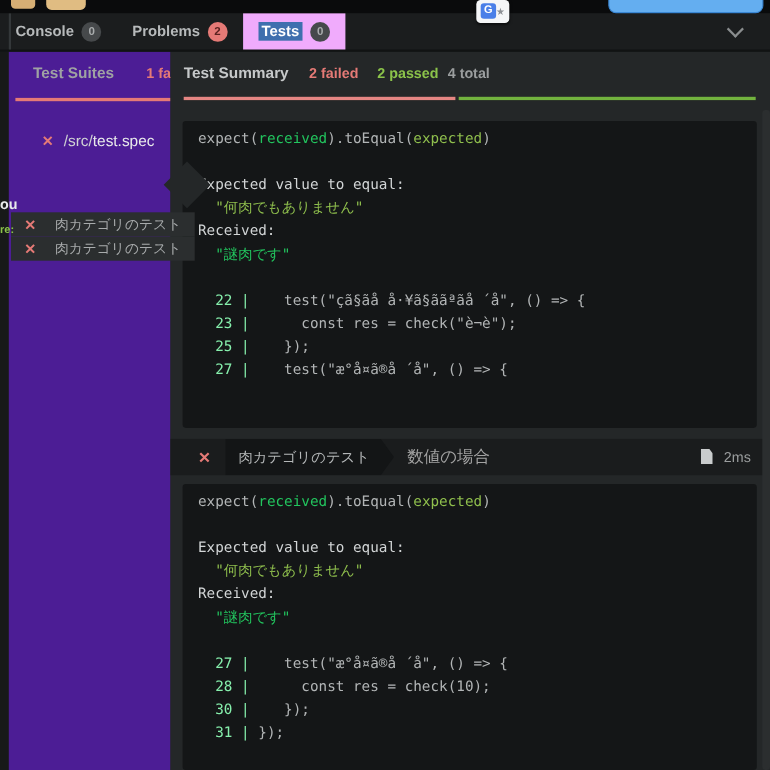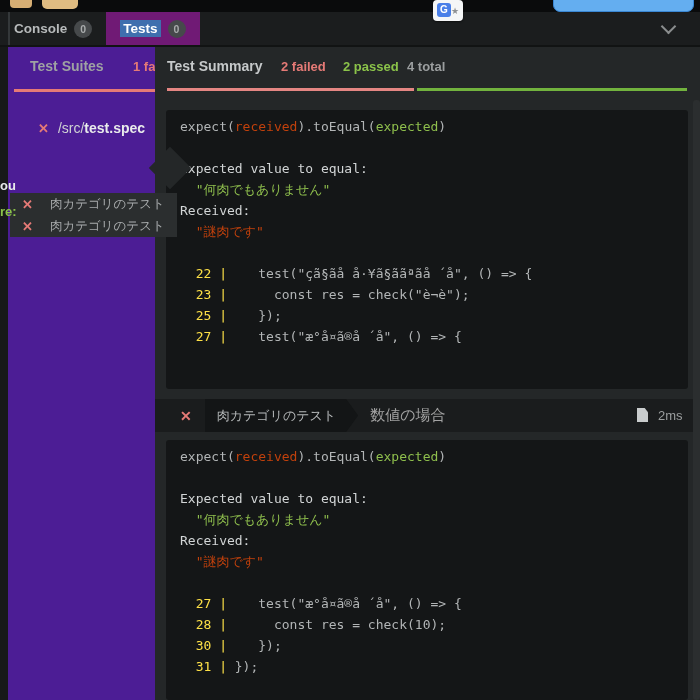--- a/index.html
+++ b/index.html
@@ -11,61 +11,61 @@
   .tan-btn2{position:absolute;left:42px;top:-9px;width:36px;height:18px;background:#e0bc82;border-radius:5px;}
   .blue-btn{position:absolute;left:553px;top:-8px;width:139px;height:18px;background:#64aef0;border:1px solid #3a87d4;border-radius:7px;}
   .gt-icon{position:absolute;left:433px;top:0;width:30px;height:21px;background:#f5f6f7;border-radius:4px;z-index:60;box-shadow:0 1px 2px rgba(0,0,0,.5);}
   .gt-blue{position:absolute;left:4px;top:3px;width:14px;height:14px;background:#4a7fe8;border-radius:3px;color:#fff;font-size:10px;font-weight:bold;text-align:center;line-height:14px;}
   .gt-star{position:absolute;left:18px;top:6px;font-size:9px;color:#8d9094;}
   
   .tabbar{position:absolute;left:0;top:12px;width:700px;height:33px;background:#1b1d1e;border-bottom:2px solid #111313;display:flex;align-items:center;z-index:40;}
   .tabbar-sep{position:absolute;left:8px;top:0;width:2px;height:33px;background:#34383a;}
   .tab{display:flex;align-items:center;gap:7px;font-size:13.5px;font-weight:bold;color:#b7babb;height:33px;padding:0 14px;}
   .tab:first-of-type{margin-left:16px;}
-  .tab-active-wrap{background:#701a75;}
+  .tab-active-wrap{background:#f0abfc;}
   .tab-label-selected{background:#3f6fae;color:#fff;padding:1px 3px;}
   .badge{min-width:18px;height:18px;border-radius:9px;font-size:10.5px;font-weight:bold;display:flex;align-items:center;justify-content:center;padding:0 2px;box-sizing:border-box;}
   .badge-gray{background:#46494b;color:#a9acad;}
   .badge-red{background:#e57a76;color:#5a2220;}
   .chevron-down{position:absolute;right:26px;top:9px;width:9px;height:9px;border-right:2px solid #8a8d8e;border-bottom:2px solid #8a8d8e;transform:rotate(45deg);}
   
   .gutter{position:absolute;left:0;top:45px;width:8px;height:655px;background:#171919;z-index:5;}
   .suites{position:absolute;left:8px;top:45px;width:147px;height:655px;background:#4c1d95;z-index:10;}
   .suites-title{position:absolute;left:22px;top:13px;font-size:14px;font-weight:bold;color:#9fa2a3;white-space:nowrap;}
   .suites-stat{position:absolute;left:125px;top:14px;font-size:13px;font-weight:bold;color:#e57a76;white-space:nowrap;}
   .suites-bar{position:absolute;left:6px;top:44px;width:141px;height:3px;background:#e57a76;}
   .suite-file{position:absolute;left:30px;top:75px;width:120px;display:flex;gap:9px;font-size:14px;color:#d0d3d4;white-space:nowrap;overflow:hidden;align-items:baseline;}
   .xmark{color:#e57a76;font-weight:bold;font-size:13px;}
-  .bold{font-weight:bold;color:#e9ebeb;}
+  .bold{font-weight:normal;color:#e9ebeb;}
   .suite-row{position:absolute;left:10px;width:167px;height:22px;background:#2b2e2f;display:flex;align-items:center;overflow:hidden;z-index:30;}
   .suite-row .xmark{margin-left:12px;}
   .suite-row-label{margin-left:17px;font-size:12.5px;color:#a8abac;white-space:nowrap;}
   .edge-frag1{position:absolute;left:0;top:178px;font-size:13px;font-weight:bold;color:#e8eaeb;z-index:35;}
-  .edge-frag2{position:absolute;left:0;top:204px;font-size:13px;font-weight:bold;color:#8bc34a;z-index:35;}
+  .edge-frag2{position:absolute;left:0;top:204px;font-size:10px;font-weight:bold;color:#8bc34a;z-index:35;}
   
   .summary{position:absolute;left:155px;top:45px;width:545px;height:655px;background:#242728;z-index:20;}
   .sum-title{position:absolute;left:12px;top:13px;font-size:14px;font-weight:bold;color:#c6c9ca;}
   .sum-failed{position:absolute;left:126px;top:14px;font-size:13px;font-weight:bold;color:#e57a76;}
   .sum-passed{position:absolute;left:188px;top:14px;font-size:13px;font-weight:bold;color:#8bc34a;}
   .sum-total{position:absolute;left:252px;top:14px;font-size:13px;font-weight:bold;color:#9b9e9f;}
   .bar-red{position:absolute;left:12px;top:43px;width:247px;height:3px;background:#e58683;}
   .bar-green{position:absolute;left:262px;top:43px;width:270px;height:3px;background:#72b33e;}
   .scroll-strip{position:absolute;left:538px;top:55px;width:7px;height:600px;background:#2b2e2f;border-radius:3px;}
   
   .codeblock{position:absolute;left:11px;width:522px;background:#141617;border-radius:3px;
              font-family:"DejaVu Sans Mono","Liberation Mono",monospace;font-size:13px;
              padding:6px 0 0 14px;box-sizing:border-box;overflow:hidden;}
   .cb1{top:65px;height:279px;}
   .cb2{top:395px;height:260px;}
   .cline{height:21px;line-height:21px;white-space:pre;}
   .tk-g{color:#b2b5b6;}
-  .tk-red{color:#c2410c;margin-top:11px;}
+  .tk-red{color:#22c55e;margin-top:11px;}
   .tk-green{color:#8fbf4d;}
   .tk-white{color:#d2d5d6;}
-  .tk-ln{color:#fde047;}
+  .tk-ln{color:#86efac;}
   .diamond{position:absolute;left:0px;top:108px;width:30px;height:30px;background:#242728;transform:rotate(45deg);z-index:6;}
   
   .sect{position:absolute;left:0;top:354px;width:545px;height:33px;background:#1a1c1d;display:flex;align-items:center;}
   .sect .xmark{margin-left:25px;font-size:14px;}
   .crumb{margin-left:13px;background:#131516;color:#b5b8b9;font-size:13px;height:33px;line-height:33px;
          padding:0 22px 0 12px;clip-path:polygon(0 0,calc(100% - 12px) 0,100% 50%,calc(100% - 12px) 100%,0 100%);}
   .sect-test{margin-left:12px;color:#a3a3a3;font-size:15px;}
   .file-icon{position:absolute;left:482px;top:9px;width:11px;height:14px;background:#c9cccd;
              clip-path:polygon(0 0,70% 0,100% 30%,100% 100%,0 100%);}
   .duration{position:absolute;left:503px;top:9px;font-size:13px;color:#9b9e9f;}
@@ -83,20 +83,24 @@
   <div class="gt-icon">
     <div class="gt-blue">G</div>
     <div class="gt-star">★</div>
   </div>
 
   <div class="tabbar">
     <div class="tabbar-sep"></div>
     <div class="tab">
       <span>Console</span>
       <span class="badge badge-gray">0</span>
+    </div>
+    <div class="tab">
+      <span>Problems</span>
+      <span class="badge badge-red">2</span>
     </div>
     <div class="tab tab-active-wrap">
       <span class="tab-label-selected">Tests</span>
       <span class="badge badge-gray">0</span>
     </div>
     <div class="chevron-down"></div>
   </div>
 
   <div class="gutter"></div>
   <div class="suites">

